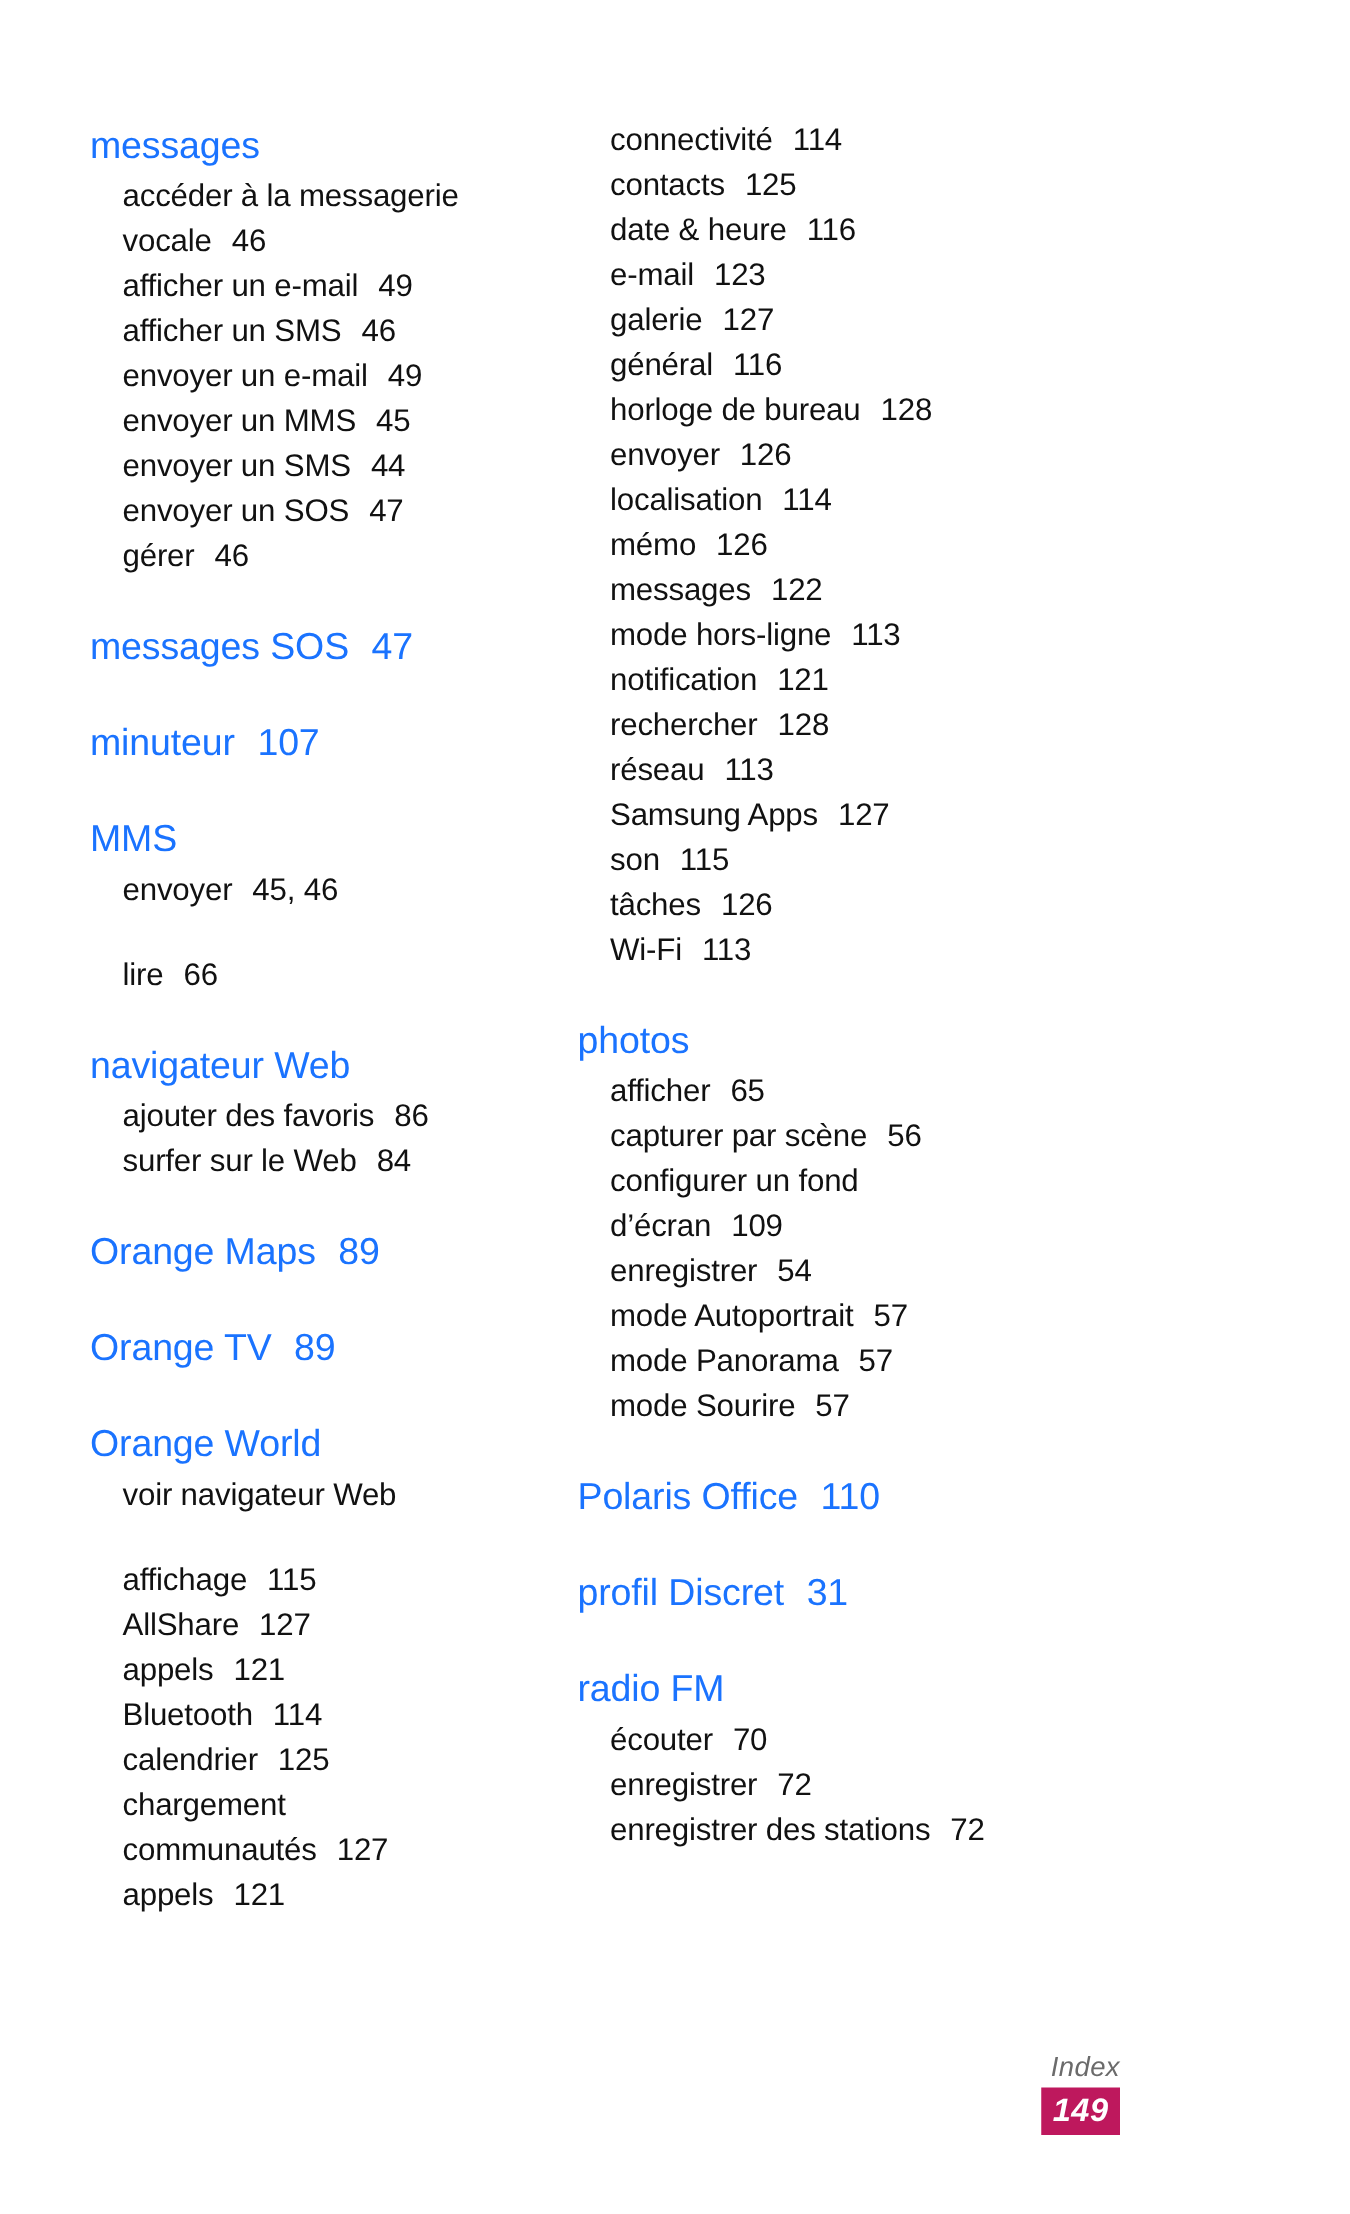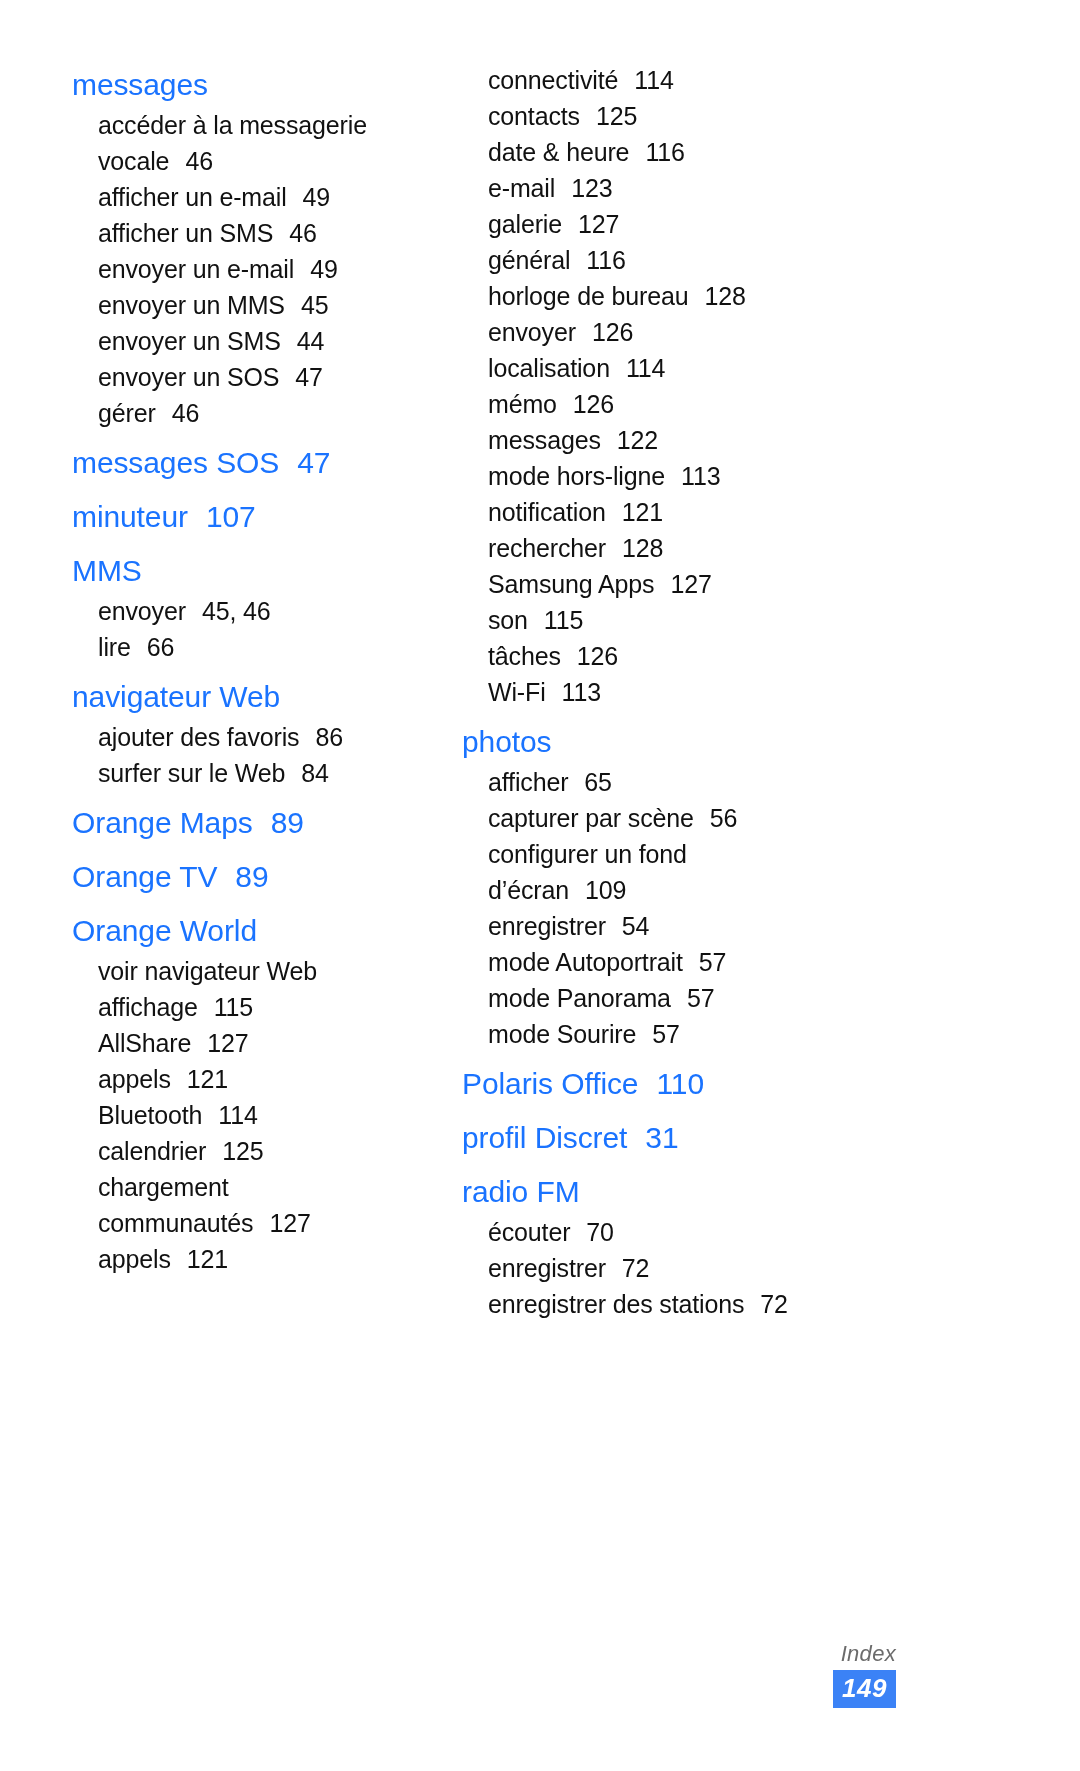--- a/index.html
+++ b/index.html
@@ -41,20 +41,21 @@
     padding-left: 72px;
   }
   .column.right {
     width: 590px;
     padding-left: 22px;
   }
 
   
   .entry-group {
     margin-bottom: 0;
+    margin-top: 32px;
   }
 
   .main-entry {
     color: #1a73ff;
     font-size: 30px;
     line-height: 45px;
     white-space: nowrap;
     font-weight: 400;
     letter-spacing: -0.1px;
   }
@@ -89,21 +90,21 @@
   }
   .footer-label {
     font-style: italic;
     font-size: 22px;
     color: #6b6b6b;
     line-height: 28px;
     letter-spacing: 0.3px;
   }
   .footer-badge {
     display: inline-block;
-    background: #3b82f6;
+    background: #be185d;
     color: #ffffff;
     font-style: italic;
     font-weight: 700;
     font-size: 26px;
     line-height: 34px;
     padding: 1px 9px 3px 9px;
     margin-top: 2px;
     letter-spacing: 0.5px;
   }
 </style>
@@ -176,20 +177,21 @@
           <div class="sub-entry"><span>galerie</span><span class="page-num">127</span></div>
           <div class="sub-entry"><span>général</span><span class="page-num">116</span></div>
           <div class="sub-entry"><span>horloge de bureau</span><span class="page-num">128</span></div>
           <div class="sub-entry"><span>envoyer</span><span class="page-num">126</span></div>
           <div class="sub-entry"><span>localisation</span><span class="page-num">114</span></div>
           <div class="sub-entry"><span>mémo</span><span class="page-num">126</span></div>
           <div class="sub-entry"><span>messages</span><span class="page-num">122</span></div>
           <div class="sub-entry"><span>mode hors-ligne</span><span class="page-num">113</span></div>
           <div class="sub-entry"><span>notification</span><span class="page-num">121</span></div>
           <div class="sub-entry"><span>rechercher</span><span class="page-num">128</span></div>
+          <div class="sub-entry"><span>réseau</span><span class="page-num">113</span></div>
           <div class="sub-entry"><span>Samsung Apps</span><span class="page-num">127</span></div>
           <div class="sub-entry"><span>son</span><span class="page-num">115</span></div>
           <div class="sub-entry"><span>tâches</span><span class="page-num">126</span></div>
           <div class="sub-entry"><span>Wi-Fi</span><span class="page-num">113</span></div>
         </div>
         <div class="entry-group">
           <div class="main-entry gap-top"><span>photos</span></div>
           <div class="sub-entry"><span>afficher</span><span class="page-num">65</span></div>
           <div class="sub-entry"><span>capturer par scène</span><span class="page-num">56</span></div>
           <div class="sub-entry"><span>configurer un fond</span></div>

